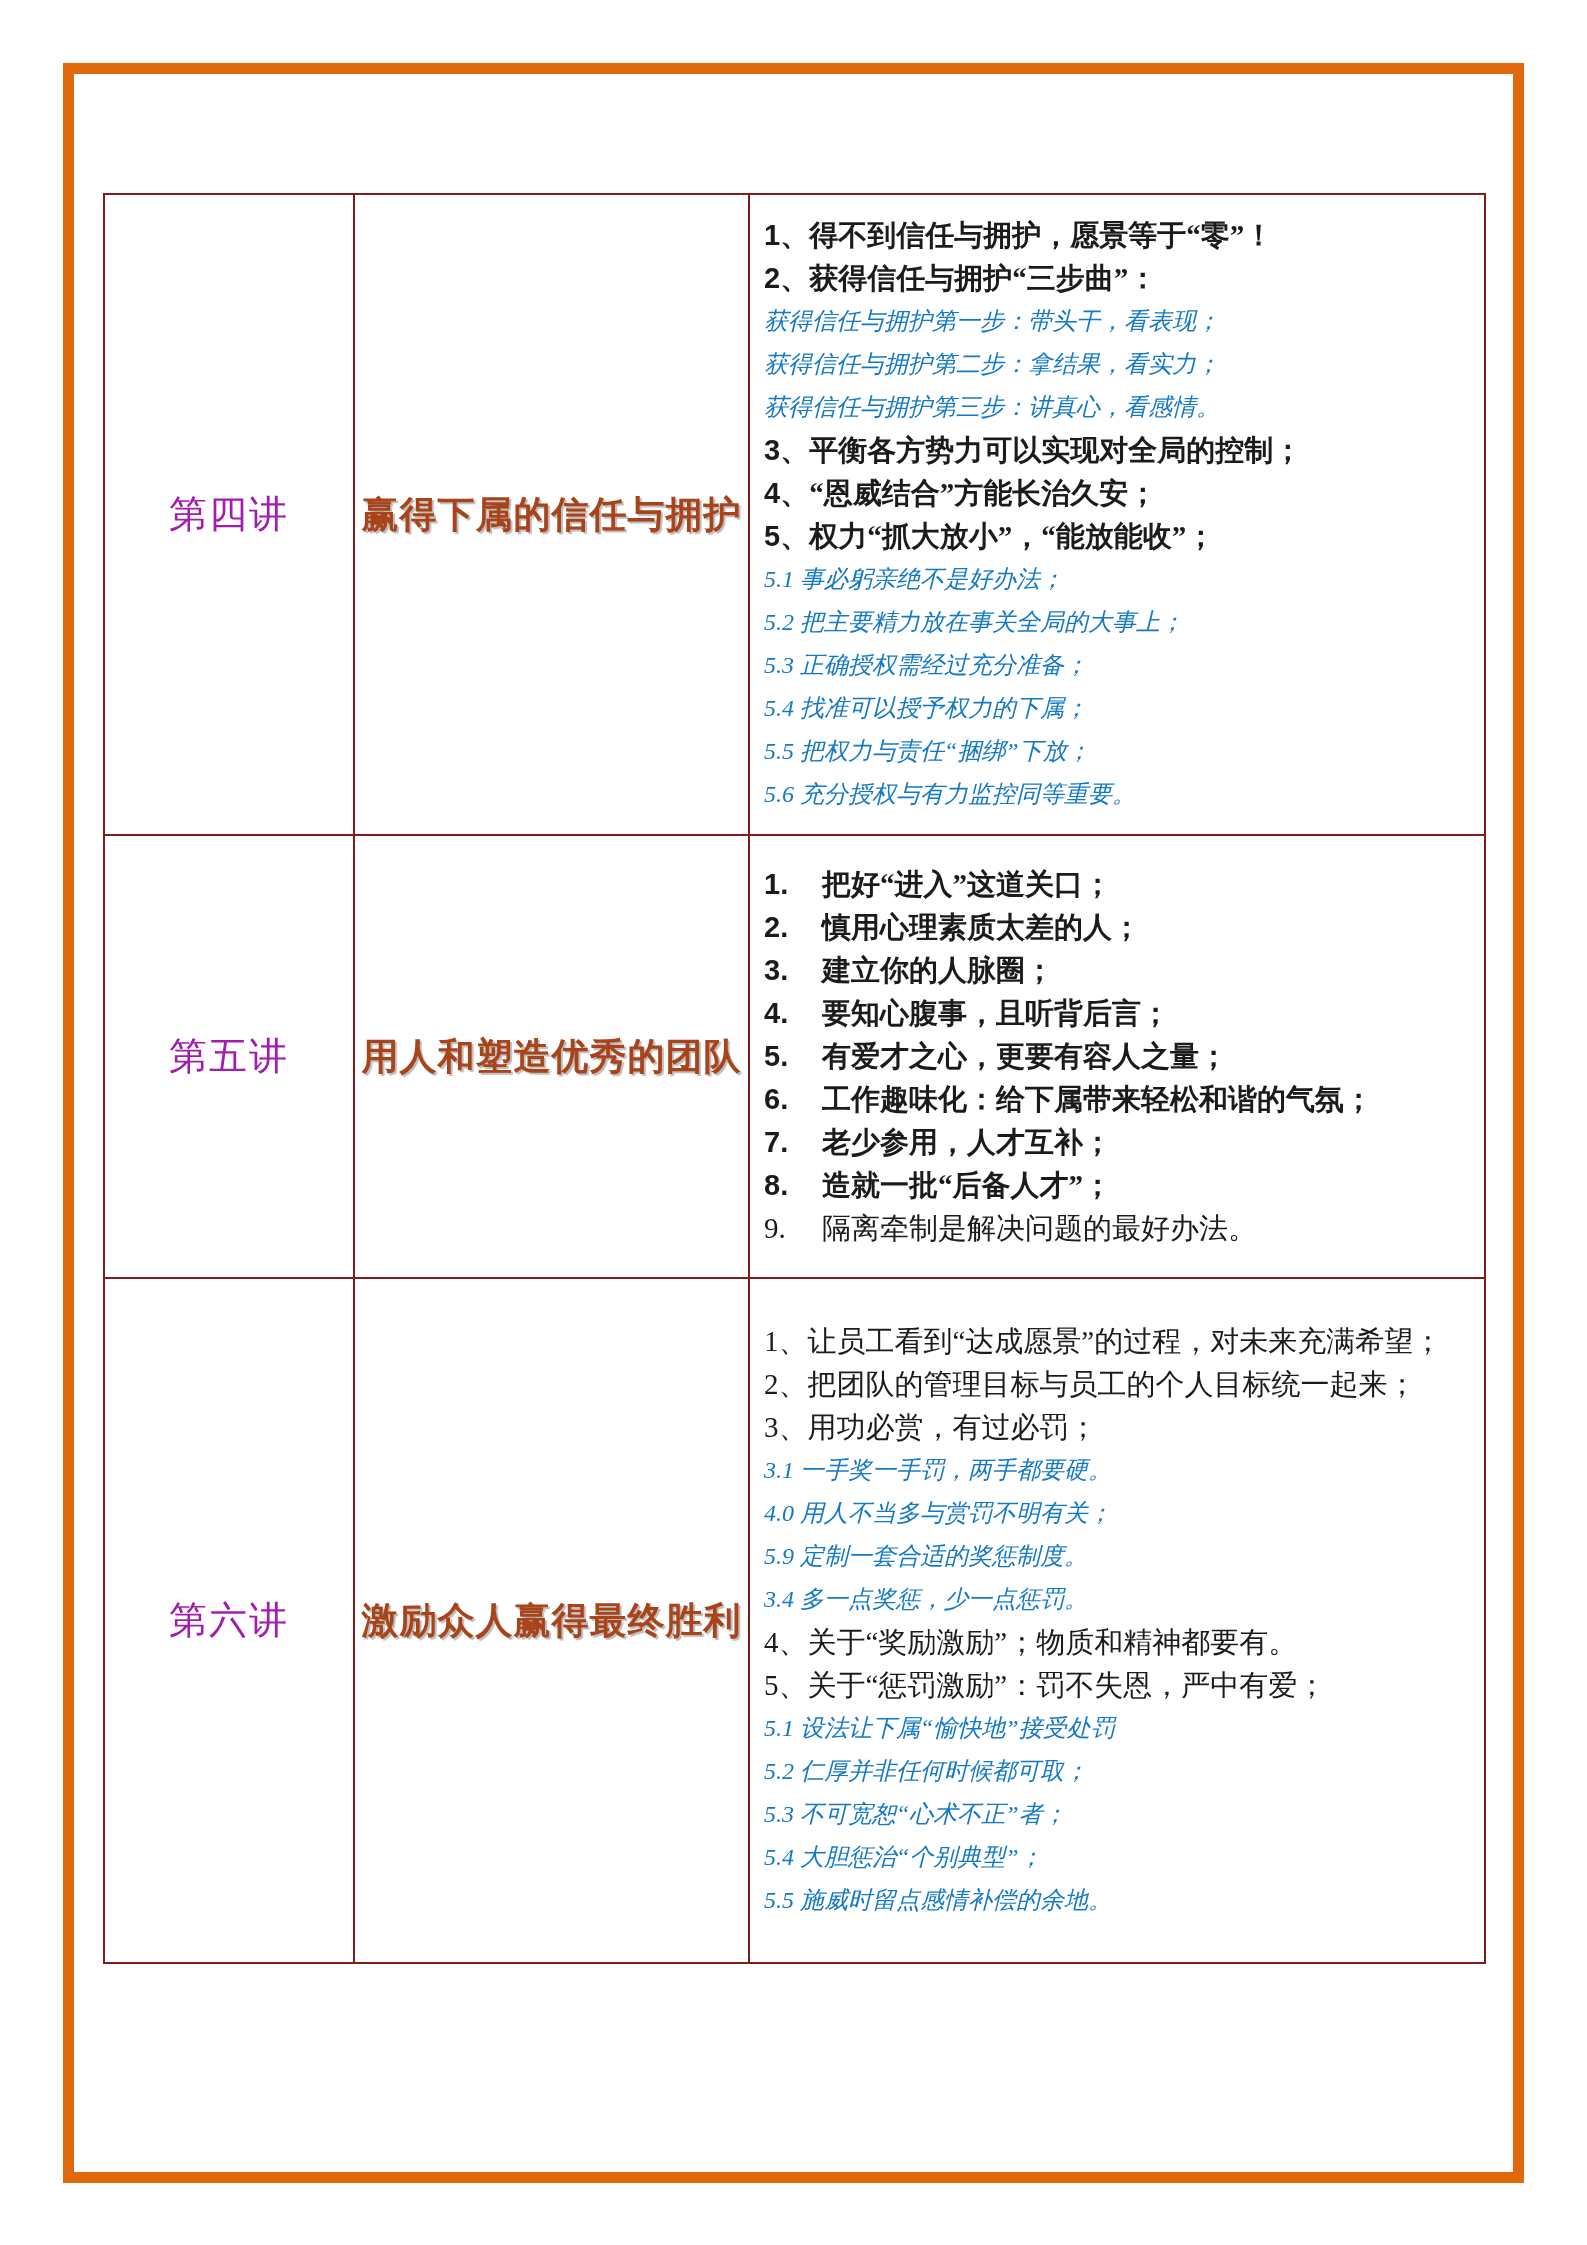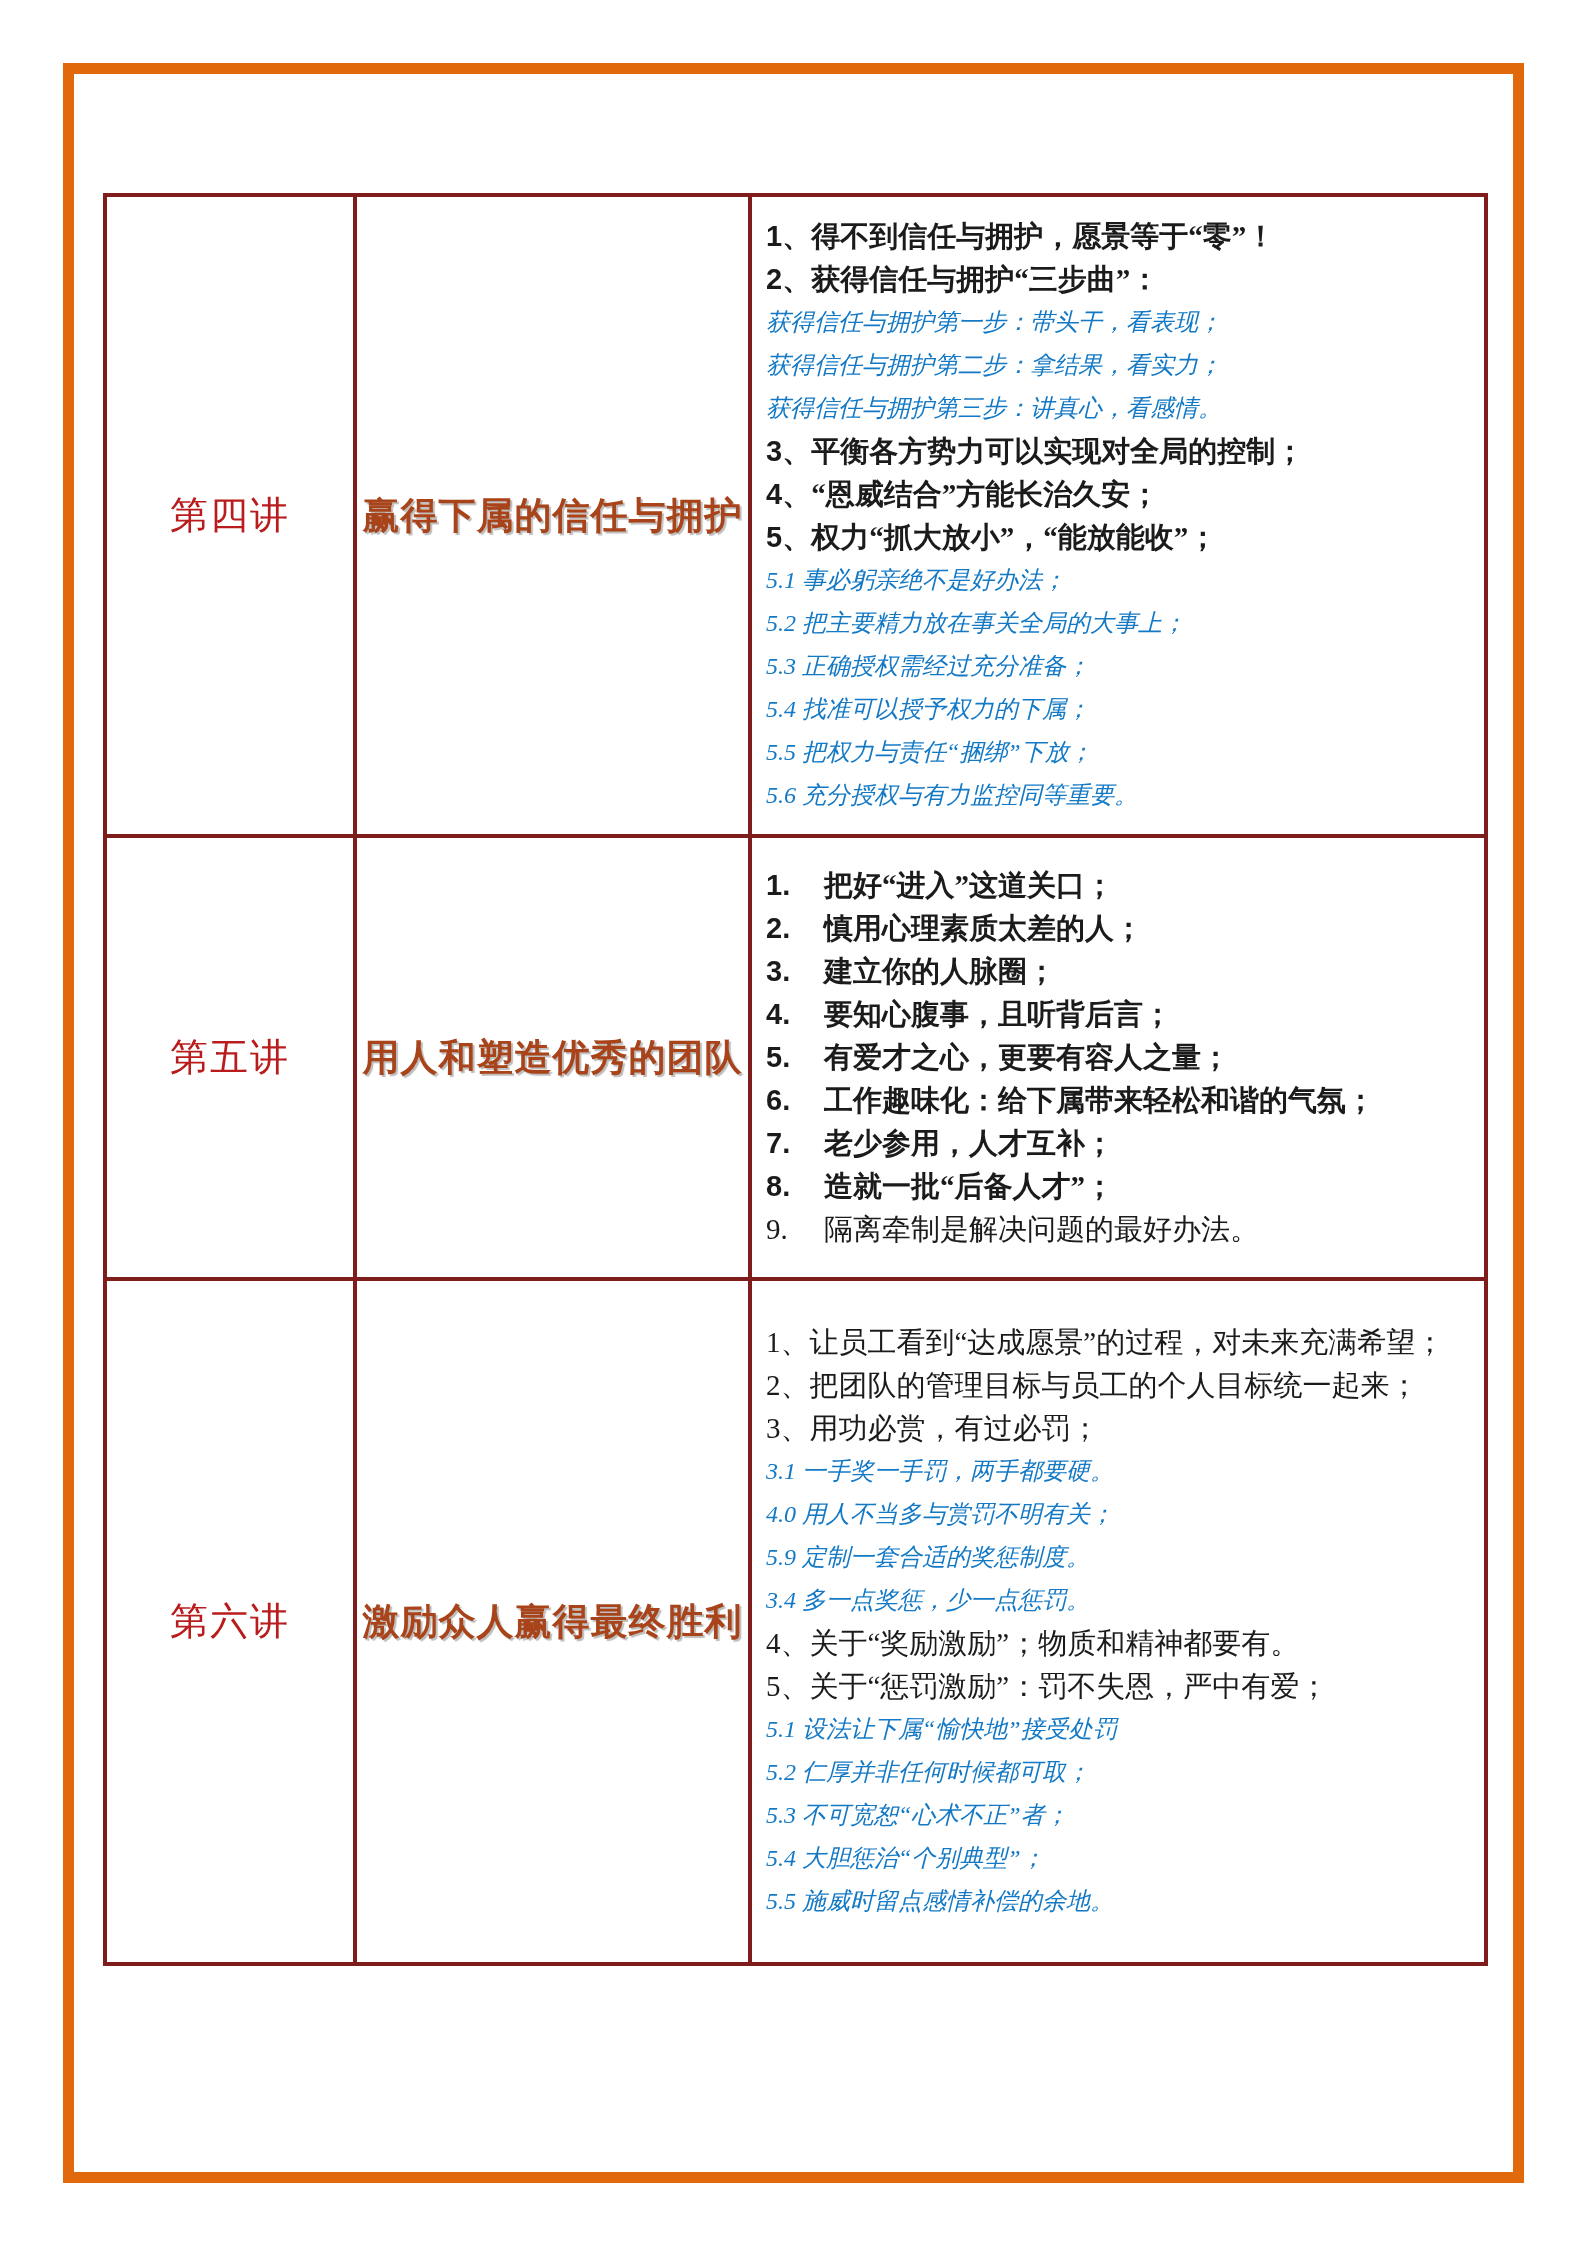--- a/index.html
+++ b/index.html
@@ -9,25 +9,25 @@
   }
   .page-border{
     position:absolute;left:63px;top:63px;width:1461px;height:2120px;
     border:11px solid #E2690B;box-sizing:border-box;
   }
   table.lecture{
     position:absolute;left:103px;top:193px;width:1381px;
     border-collapse:collapse;table-layout:fixed;
   }
   table.lecture td{
-    border:4px solid #7f1d1d;vertical-align:middle;box-sizing:border-box;
+    border:2px solid #7f1d1d;vertical-align:middle;box-sizing:border-box;
     background:#ffffff;
   }
   .cell-lecture{
-    text-align:center;font-size:38px;color:#b91c1c;letter-spacing:2px;
+    text-align:center;font-size:38px;color:#a21caf;letter-spacing:2px;
   }
   .cell-title{
     text-align:center;font-size:37px;font-weight:700;color:#A8431A;
     text-shadow:2px 2px 1px #bdbdbd;letter-spacing:1px;
   }
   .cell-content{
     padding:16px 12px 16px 14px;font-size:29px;line-height:43px;
   }
   .line{white-space:normal;}
   .c-black{color:#1B1B1B;}

